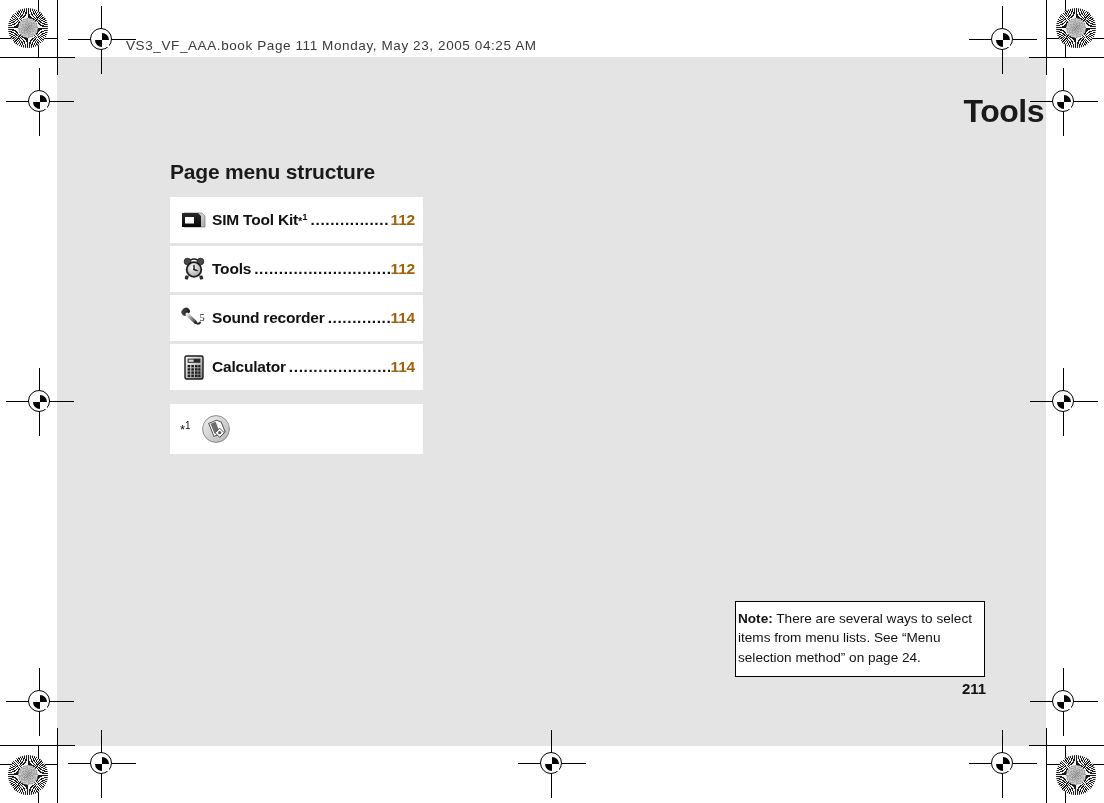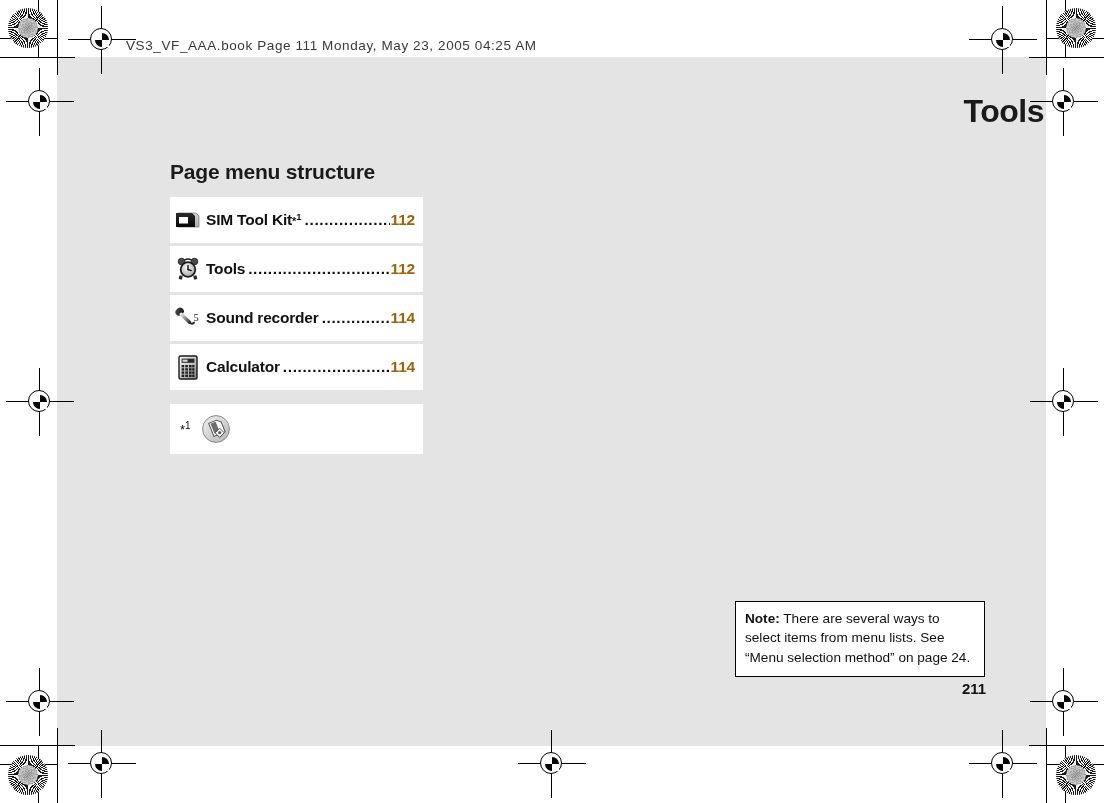--- a/index.html
+++ b/index.html
@@ -152,21 +152,21 @@
     left: 170px;
     top: 197px;
     width: 253px;
   }
   .menu-row {
     background: #ffffff;
     height: 46px;
     margin-bottom: 3px;
     display: flex;
     align-items: center;
-    padding: 0 8px 0 0;
+    padding: 0 8px 0 6px;
     box-sizing: border-box;
   }
   .menu-icon-cell {
     width: 36px;
     min-width: 36px;
     height: 30px;
     display: flex;
     align-items: center;
     justify-content: center;
   }
@@ -237,21 +237,21 @@
 
   
   .note-box {
     position: absolute;
     left: 735px;
     top: 601px;
     width: 250px;
     box-sizing: border-box;
     border: 1px solid #000;
     background: #ffffff;
-    padding: 7px 9px 9px 9px;
+    padding: 7px 9px 9px 2px;
     font-family: "Liberation Sans", sans-serif;
     font-size: 13.6px;
     line-height: 1.42;
     color: #111;
   }
   .note-label {
     font-weight: bold;
   }
 
   

